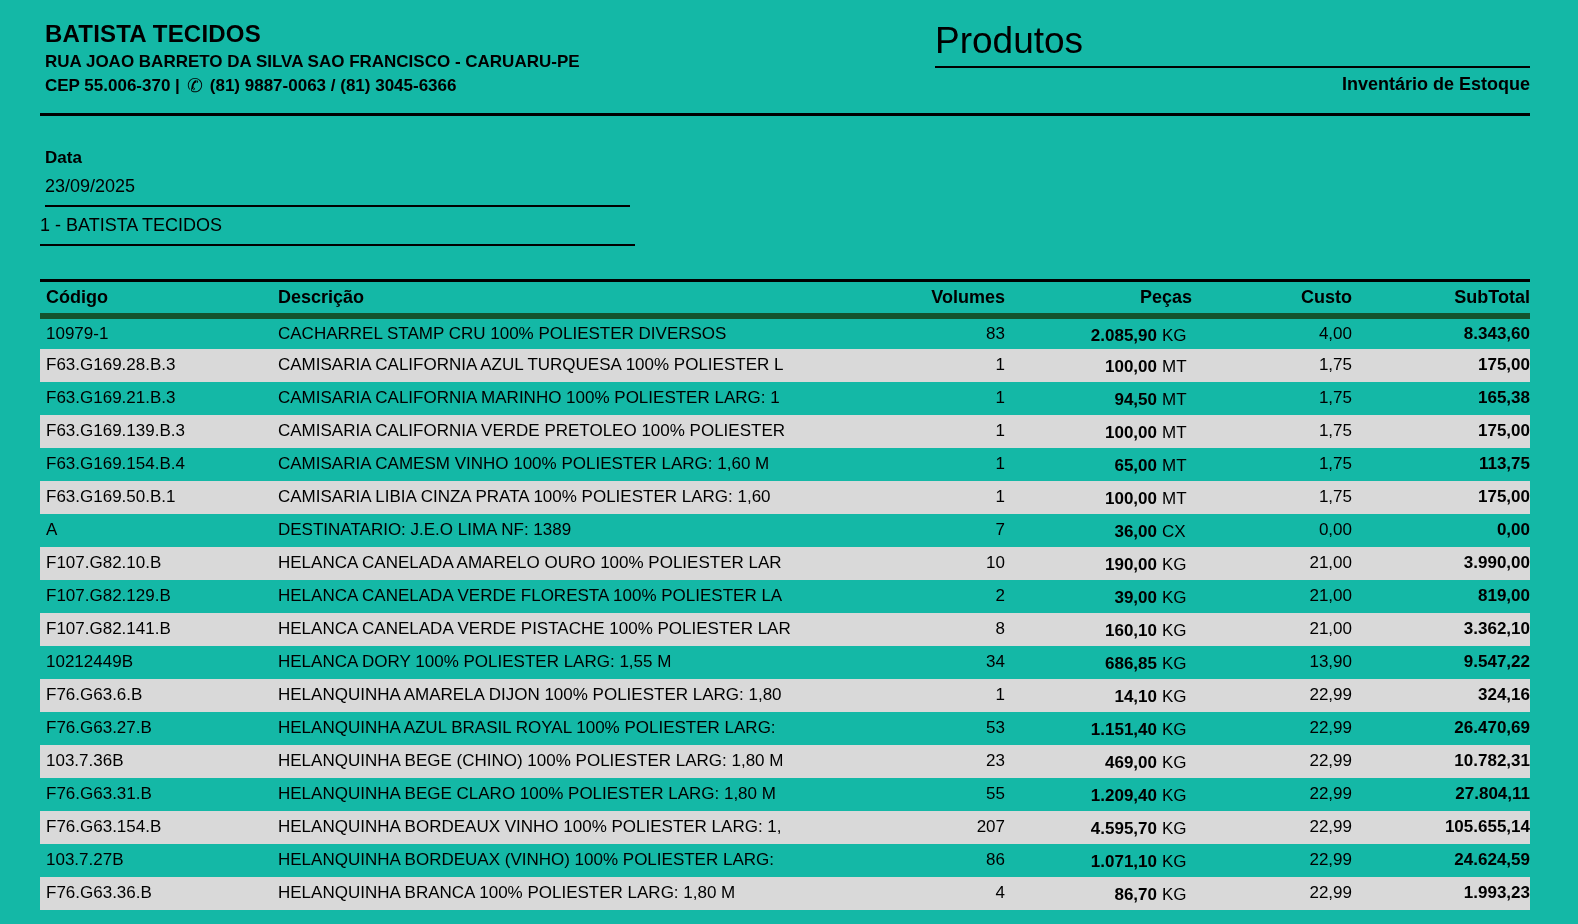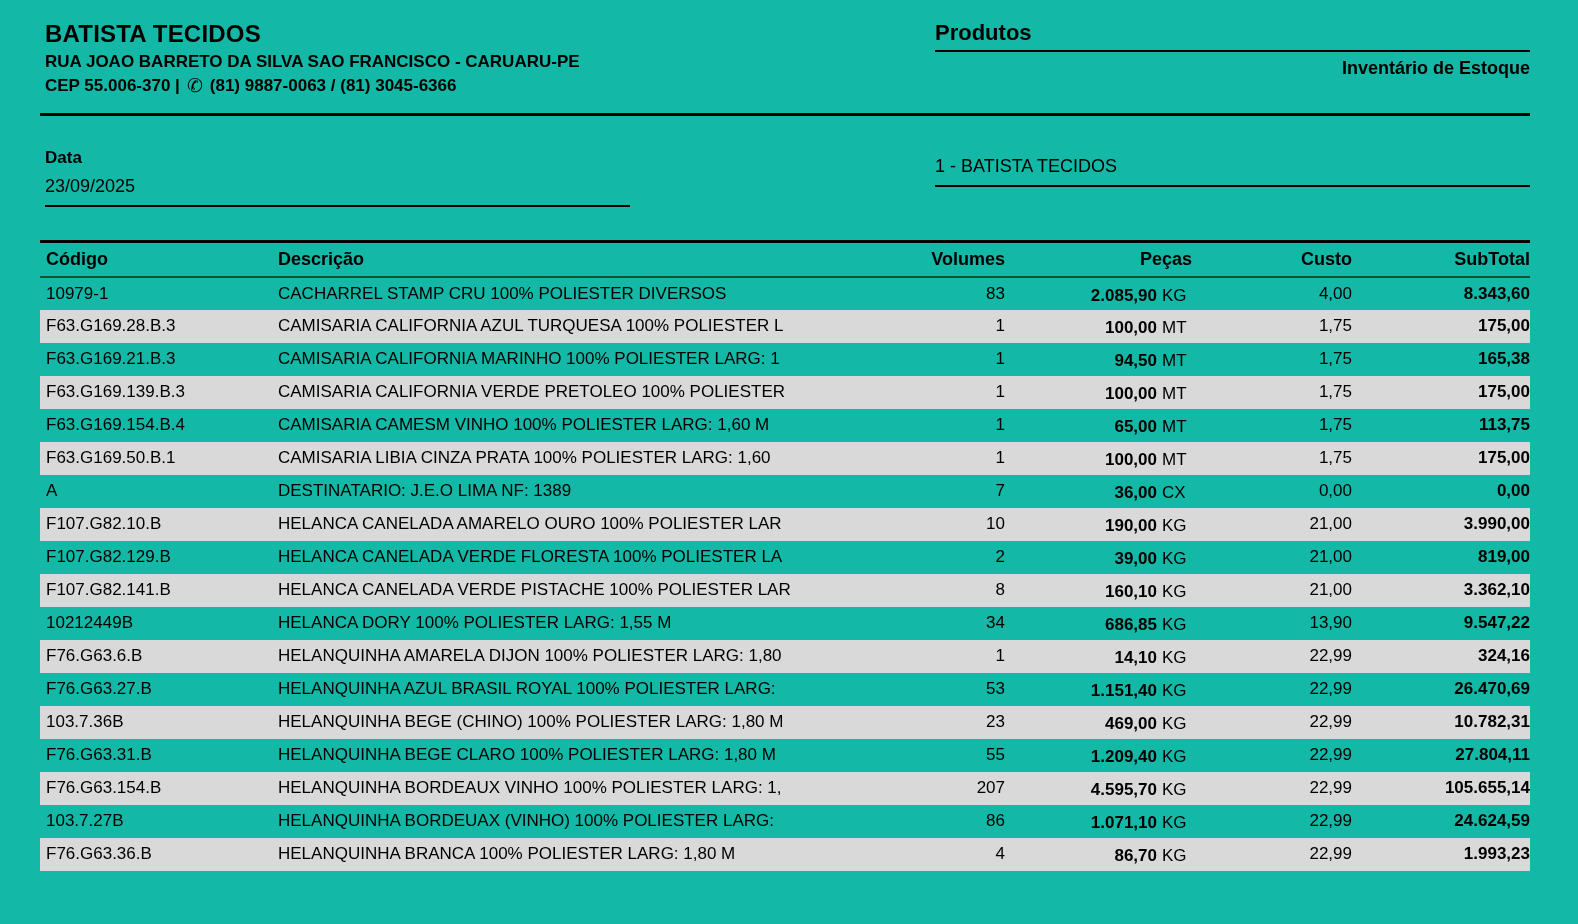--- a/index.html
+++ b/index.html
@@ -37,36 +37,37 @@
     font-size: 17px;
     font-weight: bold;
     margin-top: 2px;
     display: flex;
     align-items: center;
     gap: 7px;
   }
   .phone-icon { font-weight: normal; font-size: 19px; }
   .report-head { width: 595px; }
   .report-title {
-    font-size: 22px;
-    font-weight: bold;
+    font-size: 37px;
+    font-weight: normal;
     border-bottom: 2px solid #000;
     padding-bottom: 4px;
   }
   .report-subtitle {
     font-size: 18px;
     font-weight: bold;
     text-align: right;
     margin-top: 6px;
   }
   
   .filters {
     display: flex;
-    justify-content: space-between;
+    justify-content: flex-start;
     margin-top: 32px;
+    flex-direction: column;
   }
   .filter-left { width: 590px; padding-left: 5px; }
   .filter-right { width: 595px; }
   .filter-label { font-size: 17px; font-weight: bold; }
   .filter-value {
     font-size: 18px;
     margin-top: 8px;
     padding-bottom: 8px;
     border-bottom: 2px solid #000;
   }
@@ -79,21 +80,21 @@
     font-size: 17px;
   }
   .inv-table col.c-codigo   { width: 238px; }
   .inv-table col.c-desc     { width: 627px; }
   .inv-table col.c-volumes  { width: 100px; }
   .inv-table col.c-pecas    { width: 187px; }
   .inv-table col.c-custo    { width: 160px; }
   .inv-table col.c-subtotal { width: 178px; }
   .inv-table thead tr {
     border-top: 3px solid #000;
-    border-bottom: 2px solid #14532d;
+    border-bottom: 6px solid #14532d;
   }
   .inv-table th {
     font-weight: bold;
     font-size: 18px;
     height: 35px;
     vertical-align: middle;
     white-space: nowrap;
     overflow: hidden;
   }
   .inv-table td {

